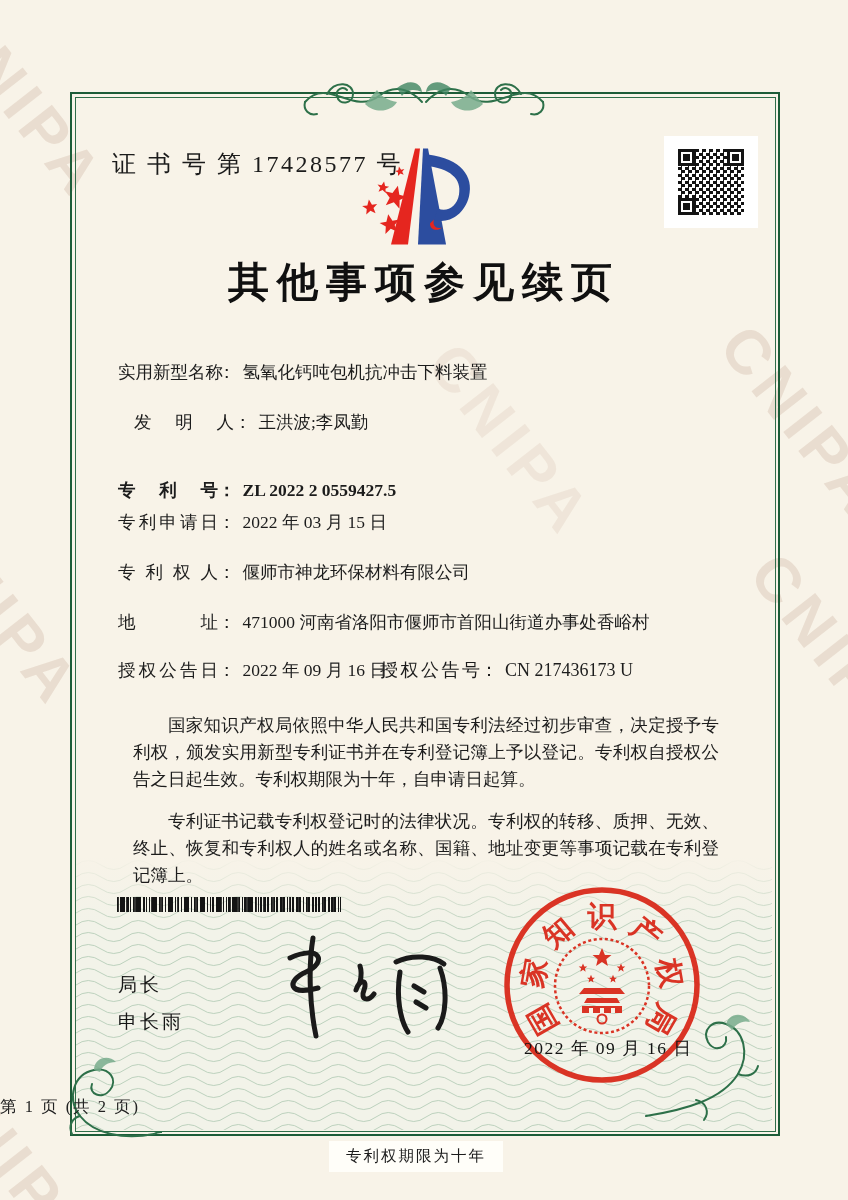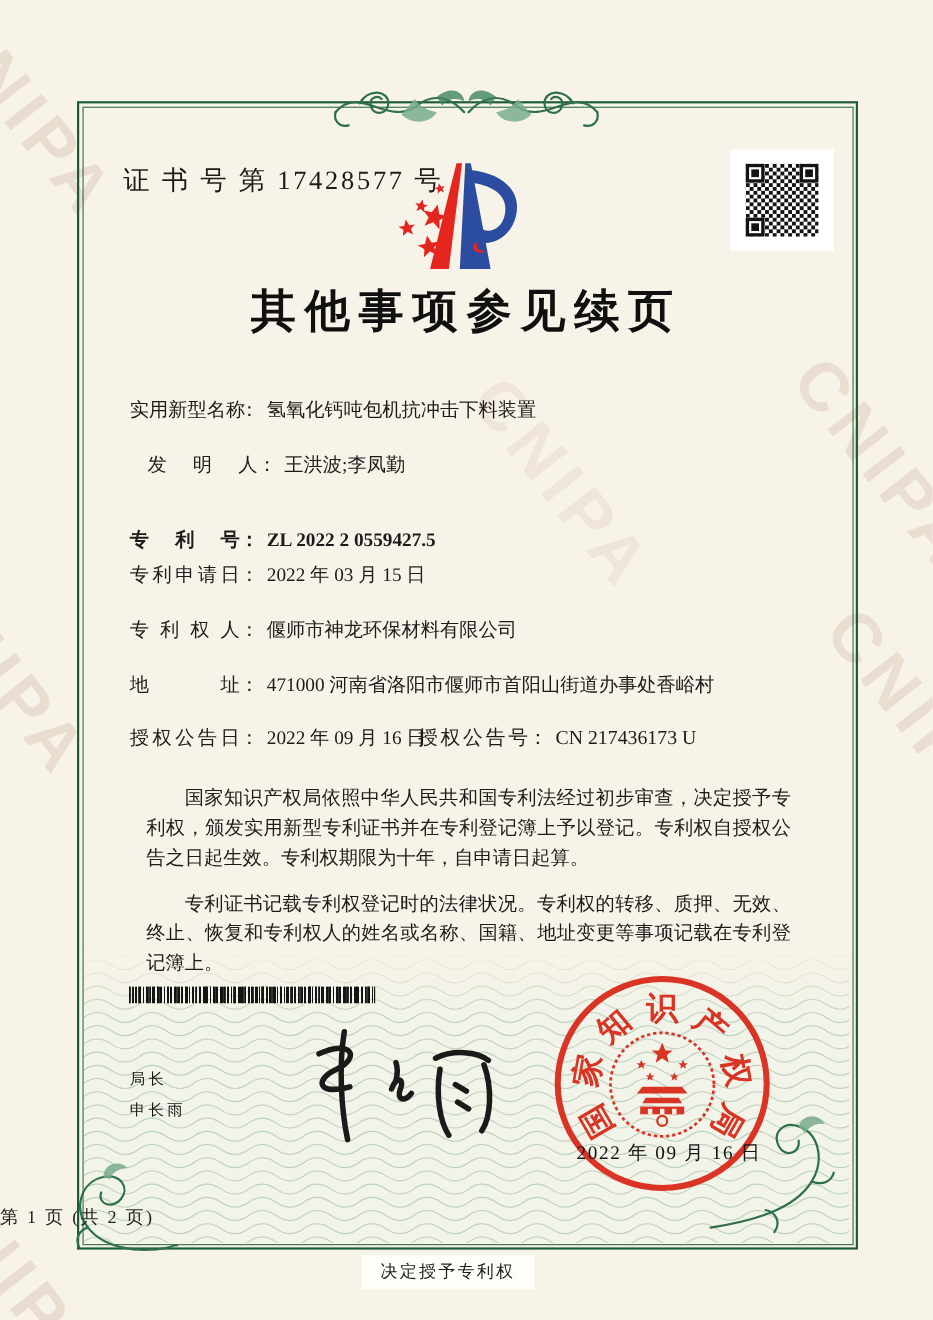--- a/index.html
+++ b/index.html
@@ -43,21 +43,21 @@
   .paras{position:absolute;left:118px;top:697px;width:616px;font-size:17.5px;line-height:27px;
          text-align:justify;color:#1c1c1c;z-index:3;}
   .paras p{margin:15px;text-indent:2em;}
 
   .barcode{position:absolute;left:117px;top:897px;width:224px;height:15px;z-index:3;
     background:
       repeating-linear-gradient(90deg,#141414 0 1.4px,transparent 1.4px 3.2px),
       repeating-linear-gradient(90deg,#141414 0 1px,transparent 1px 5.3px),
       repeating-linear-gradient(90deg,rgba(20,20,20,.85) 0 2.2px,transparent 2.2px 8.6px);}
 
-  .officer{position:absolute;left:118px;top:972px;font-size:14px;letter-spacing:3px;z-index:3;color:#151515;}
+  .officer{position:absolute;left:118px;top:972px;font-size:19px;letter-spacing:3px;z-index:3;color:#151515;}
   .officer div{margin-bottom:11px;}
 
   .sig{position:absolute;left:248px;top:928px;z-index:4;}
   .sig path{fill:none;stroke:#1a1a1a;stroke-width:5;stroke-linecap:round;stroke-linejoin:round;}
 
   .seal{position:absolute;left:499px;top:882px;z-index:3;opacity:.95;}
   .seal-date{position:absolute;left:524px;top:1036px;font-size:17.5px;letter-spacing:1.5px;
              color:#131313;z-index:4;white-space:nowrap;}
 
   .page-info{position:absolute;left:0;top:1096px;width:848px;font-size:16.5px;
@@ -247,15 +247,15 @@
         <rect x="90" y="126" width="4" height="5"></rect>
         <rect x="101" y="126" width="4" height="5"></rect>
         <rect x="112" y="126" width="4" height="5"></rect>
       </g>
     </g>
   </svg>
 
   <div class="seal-date">2022 年 09 月 16 日</div>
 
   <div class="page-info">第 1 页 (共 2 页)</div>
-  <div class="note-box">决定授予专利权</div>
+  <div class="note-box">专利权期限为十年</div>
 
 </div>
 
 </body></html>

